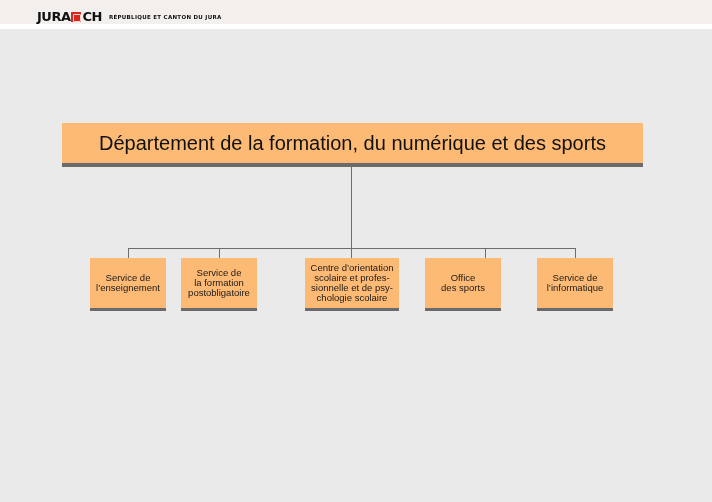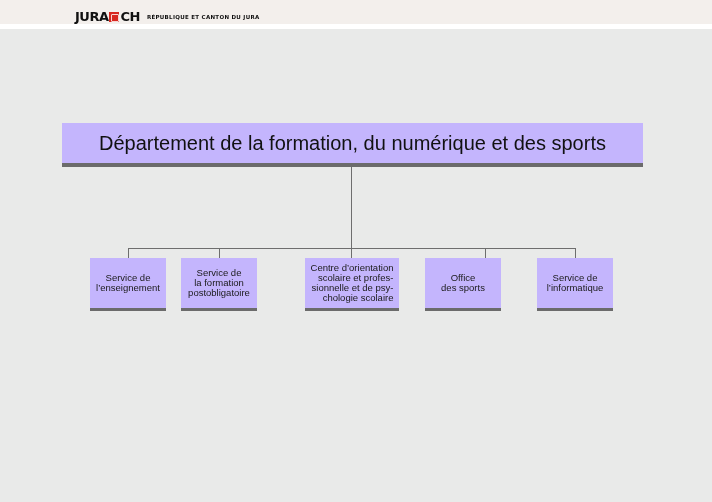--- a/index.html
+++ b/index.html
@@ -1,26 +1,26 @@
 <!DOCTYPE html>
 <html><head>
 <meta charset="utf-8">
 <style>
   * { box-sizing: border-box; margin: 0; padding: 0; }
   html, body { width: 712px; height: 502px; overflow: hidden; }
   body { background: #e9eae9; position: relative; font-family: "Liberation Sans", "DejaVu Sans", sans-serif; color: #1a1a1a; }
   .topband { position: absolute; left: 0; top: 0; width: 712px; height: 24px; background: #f3efec; }
   .whitestrip { position: absolute; left: 0; top: 24px; width: 712px; height: 5px; background: #ffffff; }
-  .logo { position: absolute; left: 37px; top: 10px; height: 14px; display: flex; align-items: center; margin-left: 38px; }
+  .logo { position: absolute; left: 37px; top: 10px; height: 14px; display: flex; align-items: center; }
   .logo-jura, .logo-ch { font-family: "DejaVu Sans", sans-serif; font-weight: 900; font-size: 13px; letter-spacing: -0.5px; color: #111; line-height: 14px; }
   .logo-flag { width: 10px; height: 10px; background: #d7271f; margin: 0 1px; position: relative; }
   .logo-flag::after { content: ""; position: absolute; left: 2px; top: 2px; width: 6px; height: 6px; border: 1px solid #fff; border-radius: 1px; opacity: .8; }
   .logo-tag { margin-left: 7px; font-size: 5.5px; font-weight: 900; letter-spacing: 0.3px; color: #111; font-family: "DejaVu Sans", sans-serif; }
 
-  .box { position: absolute; background: #c4b5fd; border-bottom: 3px solid #6b6b6b; display: flex; align-items: center; justify-content: center; text-align: center; }
+  .box { position: absolute; background: #fdba74; border-bottom: 3px solid #6b6b6b; display: flex; align-items: center; justify-content: center; text-align: center; }
   .main-box { left: 62px; top: 123px; width: 581px; height: 44px; border-bottom-width: 4px; }
   .main-box span { font-size: 20px; color: #111; white-space: nowrap; }
   .child-box { top: 258px; height: 53px; }
   .child-box span { font-size: 9.5px; line-height: 10px; color: #1a1a1a; white-space: pre-line; }
 
   .line { position: absolute; background: #6e6e6e; }
 </style>
 </head>
 <body>
 
@@ -47,21 +47,21 @@
 
 <div class="box child-box" style="left:90px; width:76px;">
   <span>Service de
 l’enseignement</span>
 </div>
 <div class="box child-box" style="left:181px; width:76px;">
   <span>Service de
 la formation
 postobligatoire</span>
 </div>
-<div class="box child-box" style="left:305px; width:94px;text-align:right;">
+<div class="box child-box" style="left:305px; width:94px;">
   <span>Centre d’orientation
 scolaire et profes-
 sionnelle et de psy-
 chologie scolaire</span>
 </div>
 <div class="box child-box" style="left:425px; width:76px;">
   <span>Office
 des sports</span>
 </div>
 <div class="box child-box" style="left:537px; width:76px;">

